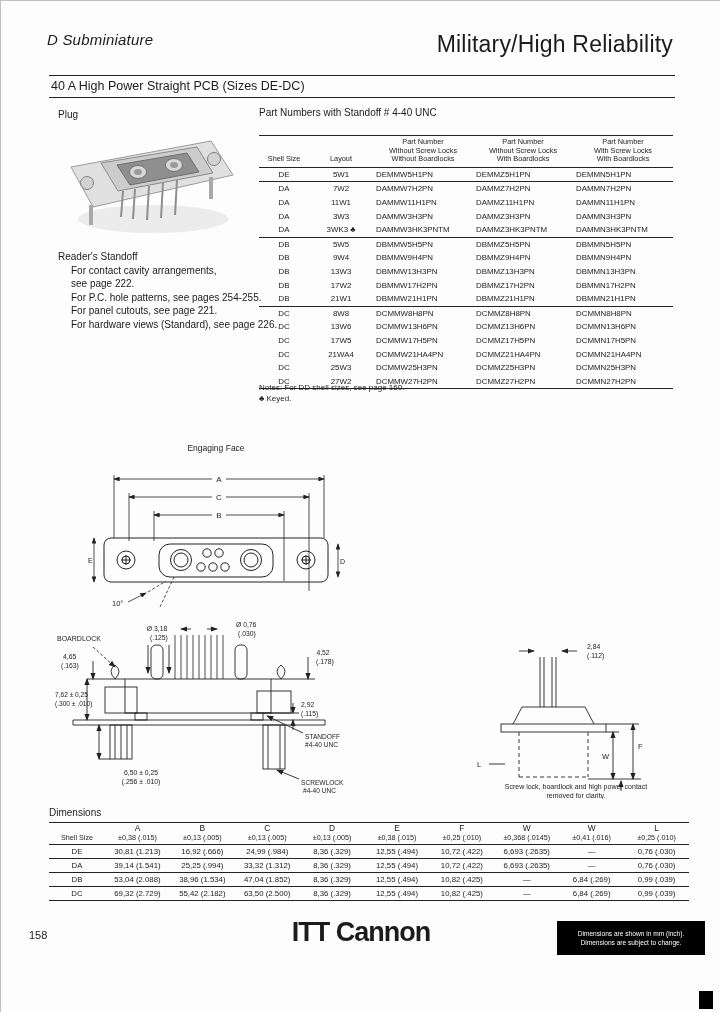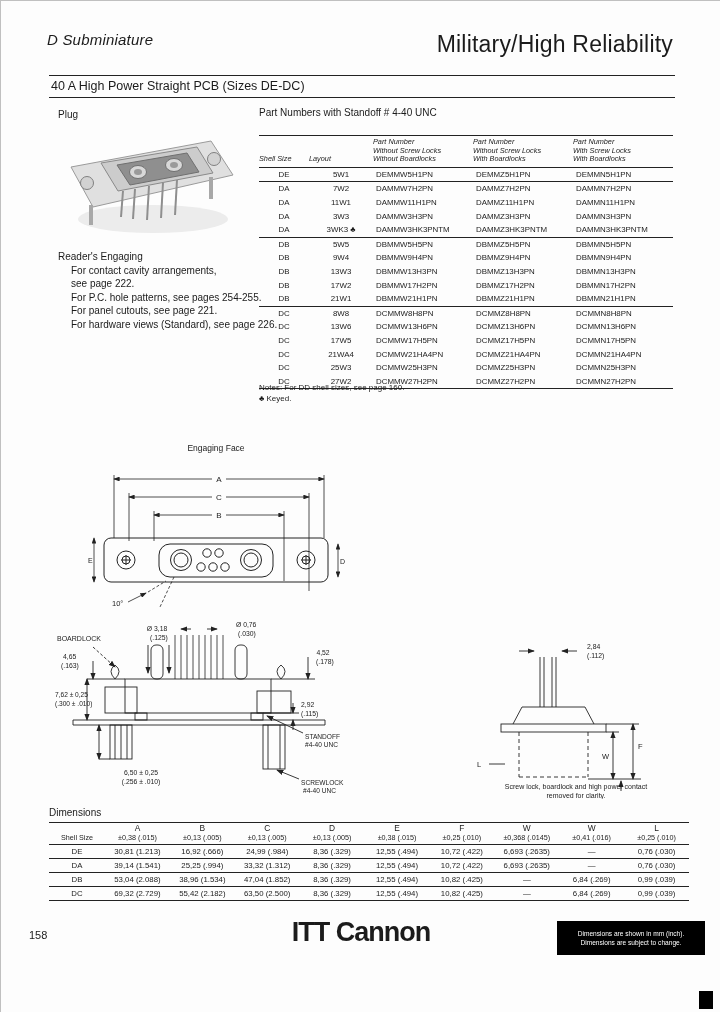--- a/index.html
+++ b/index.html
@@ -14,21 +14,21 @@
   
   .plug-label{left:57px;top:108px;font-size:10px;}
   .plug-photo{left:60px;top:118px;}
   .readers{left:57px;top:249px;font-size:10px;line-height:13.5px;}
   .readers-items div{padding-left:13px;}
   
   .pt{left:258px;top:106px;width:414px;font-size:10px;}
   .pt-title{padding-bottom:17px;border-bottom:1px solid #222;}
   .pt-head{display:grid;grid-template-columns:50px 64px 100px 100px 100px;align-items:end;
            border-bottom:1px solid #222;padding:2px 0 3px 0;}
-  .pt-h{font-size:7.3px;line-height:8.6px;text-align:left;white-space:pre-line;font-style:italic;}
+  .pt-h{font-size:7.3px;line-height:8.6px;text-align:center;white-space:pre-line;}
   .pt-row{display:grid;grid-template-columns:50px 64px 100px 100px 100px;height:13.6px;line-height:13.6px;}
   .pt-row.grp-end{border-bottom:1px solid #222;}
   .pt-c{font-size:7.9px;overflow:hidden;white-space:nowrap;}
   .pt-c0{text-align:center;}
   .pt-c1{text-align:center;}
   .pt-c2,.pt-c3,.pt-c4{text-align:left;padding-left:3px;}
   .notes{left:258px;top:382px;font-size:8px;line-height:10.5px;}
   
   svg text{font-family:"Liberation Sans",sans-serif;fill:#1b1b1b;}
   .dwg-top{left:85px;top:440px;}
@@ -80,21 +80,21 @@
         <line x1="102" y1="64" x2="100" y2="99"></line>
       <line x1="116" y1="61" x2="114" y2="96"></line>
     </g>
     <g stroke="#a8a8a8" stroke-width="4">
       <line x1="30" y1="86" x2="30" y2="106"></line>
         <line x1="150" y1="58" x2="150" y2="80"></line>
     </g>
   </svg>
 
   <div class="abs readers">
-    <div>Reader's Engaging</div>
+    <div>Reader's Standoff</div>
     <div class="readers-items">
         <div>For contact cavity arrangements,</div>
         <div>see page 222.</div>
         <div>For P.C. hole patterns, see pages 254-255.</div>
         <div>For panel cutouts, see page 221.</div>
         <div>For hardware views (Standard), see page 226.</div>
       </div>
   </div>
 
   <div class="abs pt">

